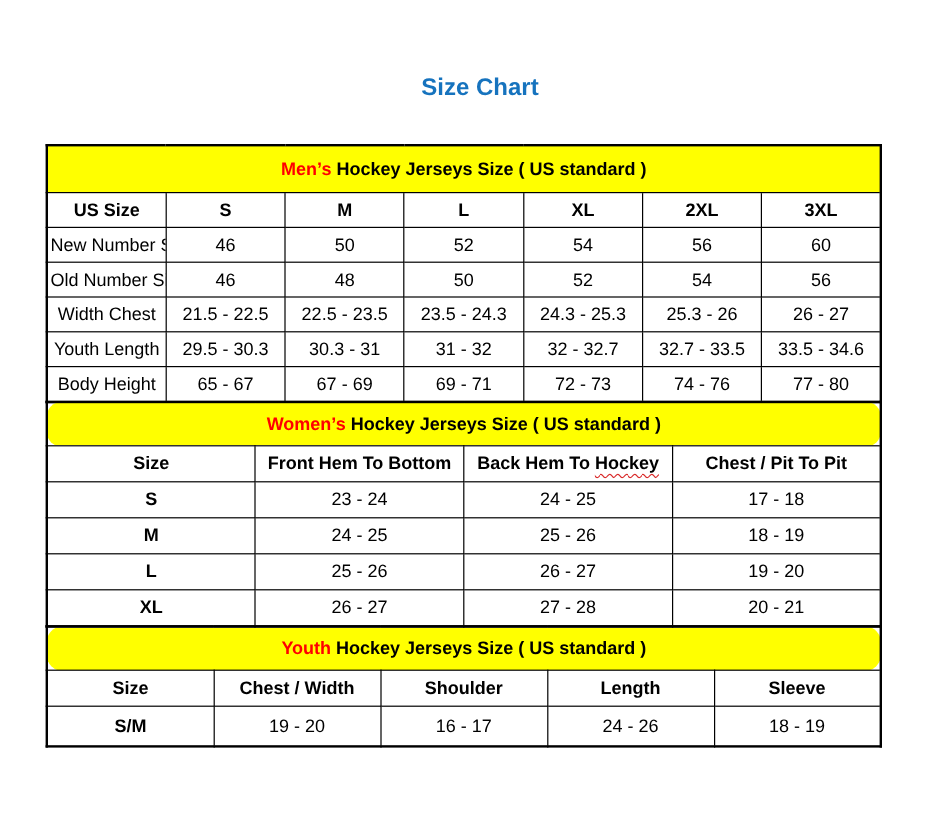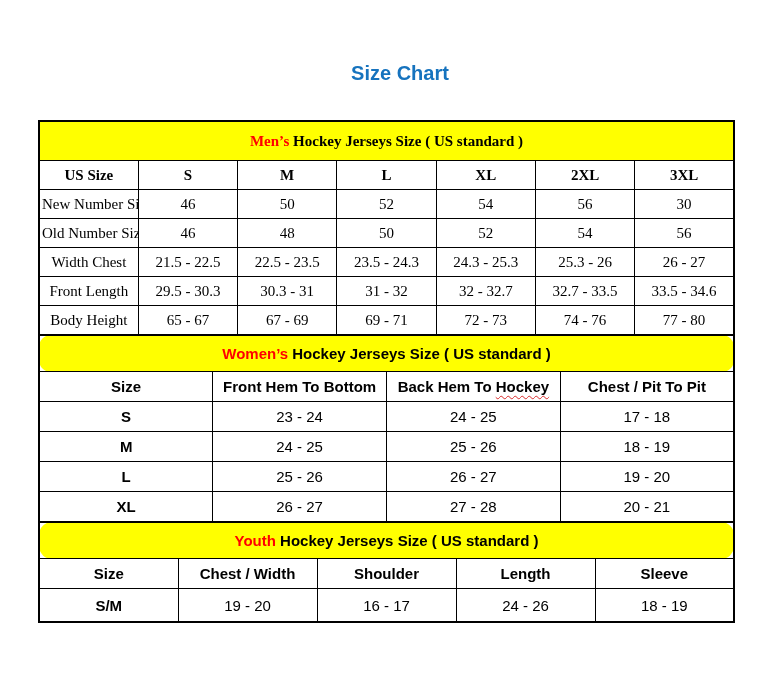--- a/index.html
+++ b/index.html
@@ -49,21 +49,21 @@
   .band-accent{color:var(--heading-accent,#FF0000);}
   td.col-header{font-weight:bold;}
   td.row-header{font-weight:bold;}
   .t-mens td.row-header{font-weight:normal;}
   .misspelled{
     text-decoration:underline wavy var(--squiggle-red,#D92B2B);
     text-decoration-thickness:1px;
     text-underline-offset:3px;
   }
   
-  .t-mens td{height:24px;font-family:Liberation Serif, serif;}
+  .t-mens td{height:24px;}
   .t-mens td.band-cell{height:34px;}
   .t-womens td{height:25px;border-radius:12px;}
   .t-womens td.band-cell{height:31px;}
   .t-youth td{height:25px;border-radius:13px;}
   .t-youth td.band-cell{height:31px;}
   .t-youth tr.data-row td{height:28px;margin-left:13px;}
   
   .t-mens .c0{width:20.7%;}
   .t-mens .c1,.t-mens .c2,.t-mens .c3,.t-mens .c4,.t-mens .c5,.t-mens .c6{width:13.21%;}
   .t-womens .c0{width:20.9%;}
@@ -94,42 +94,42 @@
             <td class="col-header c5">2XL</td>
             <td class="col-header c6">3XL</td>
           </tr>
           <tr class="data-row">
             <td class="row-header c0">New Number Size</td>
             <td class="value-cell c1">46</td>
             <td class="value-cell c2">50</td>
             <td class="value-cell c3">52</td>
             <td class="value-cell c4">54</td>
             <td class="value-cell c5">56</td>
-            <td class="value-cell c6">30</td>
+            <td class="value-cell c6">60</td>
           </tr>
           <tr class="data-row">
             <td class="row-header c0">Old Number Size</td>
             <td class="value-cell c1">46</td>
             <td class="value-cell c2">48</td>
             <td class="value-cell c3">50</td>
             <td class="value-cell c4">52</td>
             <td class="value-cell c5">54</td>
             <td class="value-cell c6">56</td>
           </tr>
           <tr class="data-row">
             <td class="row-header c0">Width Chest</td>
             <td class="value-cell c1">21.5 - 22.5</td>
             <td class="value-cell c2">22.5 - 23.5</td>
             <td class="value-cell c3">23.5 - 24.3</td>
             <td class="value-cell c4">24.3 - 25.3</td>
             <td class="value-cell c5">25.3 - 26</td>
             <td class="value-cell c6">26 - 27</td>
           </tr>
           <tr class="data-row">
-            <td class="row-header c0">Front Length</td>
+            <td class="row-header c0">Youth Length</td>
             <td class="value-cell c1">29.5 - 30.3</td>
             <td class="value-cell c2">30.3 - 31</td>
             <td class="value-cell c3">31 - 32</td>
             <td class="value-cell c4">32 - 32.7</td>
             <td class="value-cell c5">32.7 - 33.5</td>
             <td class="value-cell c6">33.5 - 34.6</td>
           </tr>
           <tr class="data-row">
             <td class="row-header c0">Body Height</td>
             <td class="value-cell c1">65 - 67</td>

